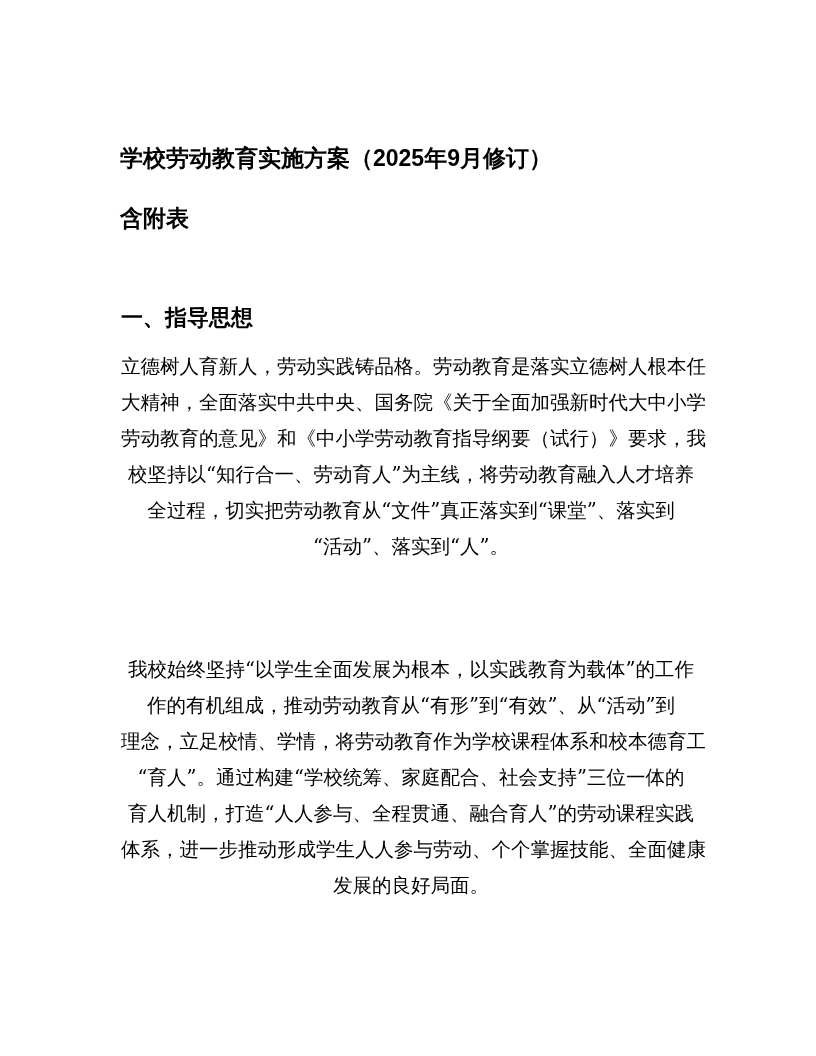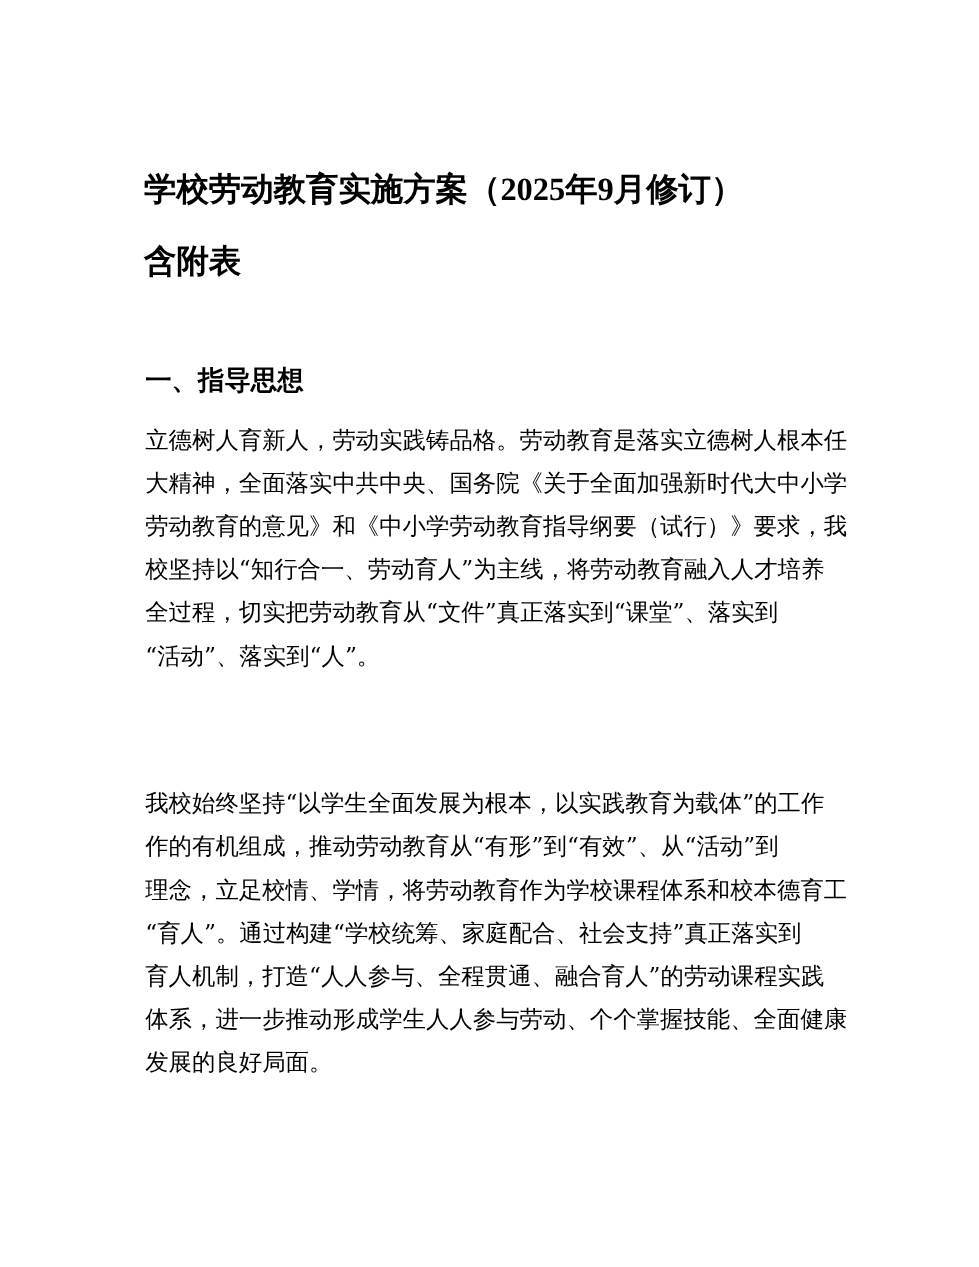--- a/index.html
+++ b/index.html
@@ -19,23 +19,23 @@
       left: 0; top: 0;
       width: 816px;
       height: 1056px;
       background: #ffffff;
     }
     .title {
       position: absolute;
       left: 120px;
       top: 128px;
       width: 600px;
-      font-family: Liberation Serif, serif;
+      font-family: Liberation Sans, sans-serif;
       font-weight: bold;
-      font-size: 27px;
+      font-size: 23px;
       line-height: 60px;
       letter-spacing: 0px;
       white-space: nowrap;
     }
     .title .line { display: block; height: 60px; }
     .heading {
       position: absolute;
       left: 121px;
       top: 306px;
       font-family: "DejaVu Sans", "Liberation Sans", sans-serif;
@@ -46,21 +46,21 @@
     }
     .para {
       position: absolute;
       left: 121px;
       width: 580px;
       font-family: "DejaVu Serif", "Liberation Serif", serif;
       font-size: 19.5px;
       line-height: 36px;
       white-space: nowrap;
     }
-    .para .line { display: block; height: 36px; }
+    .para .line { display: block; height: 36px; text-align: center; }
     .p1 { top: 349px; }
     .p2 { top: 652px; }
   </style>
 </head>
 <body>
 
 <div class="page">
 
   <h1 class="title" style="margin:0;">
     <span class="line">学校劳动教育实施方案（2025年9月修订）</span>
@@ -75,19 +75,19 @@
     <span class="line">劳动教育的意见》和《中小学劳动教育指导纲要（试行）》要求，我</span>
     <span class="line">校坚持以“知行合一、劳动育人”为主线，将劳动教育融入人才培养</span>
     <span class="line">全过程，切实把劳动教育从“文件”真正落实到“课堂”、落实到</span>
     <span class="line">“活动”、落实到“人”。</span>
   </div>
 
   <div class="para p2">
     <span class="line">我校始终坚持“以学生全面发展为根本，以实践教育为载体”的工作</span>
     <span class="line">作的有机组成，推动劳动教育从“有形”到“有效”、从“活动”到</span>
     <span class="line">理念，立足校情、学情，将劳动教育作为学校课程体系和校本德育工</span>
-    <span class="line">“育人”。通过构建“学校统筹、家庭配合、社会支持”真正落实到</span>
+    <span class="line">“育人”。通过构建“学校统筹、家庭配合、社会支持”三位一体的</span>
     <span class="line">育人机制，打造“人人参与、全程贯通、融合育人”的劳动课程实践</span>
     <span class="line">体系，进一步推动形成学生人人参与劳动、个个掌握技能、全面健康</span>
     <span class="line">发展的良好局面。</span>
   </div>
 
 </div>
 
 </body></html>

